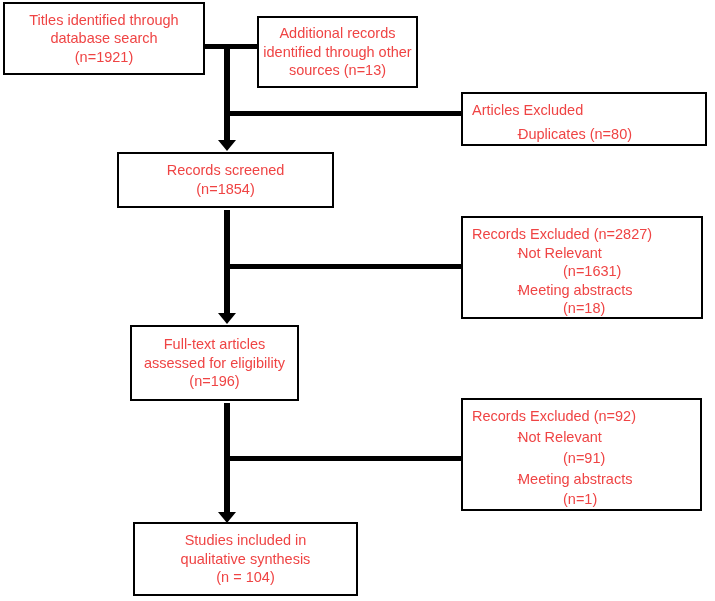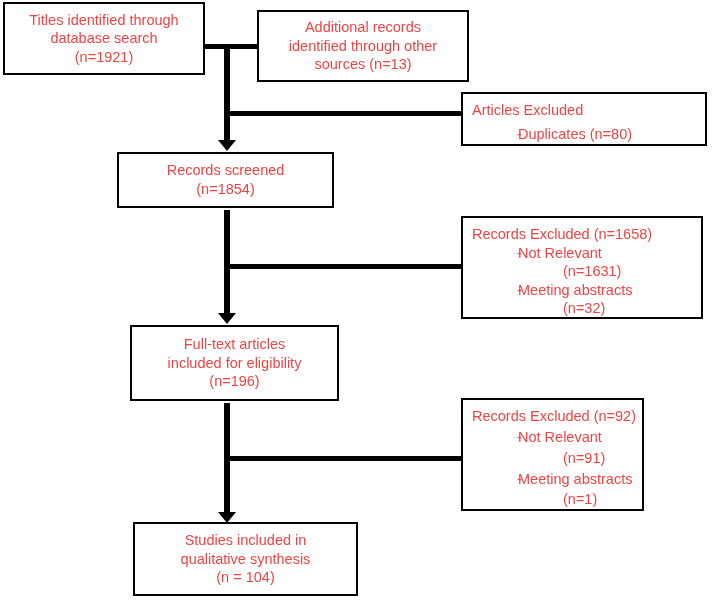--- a/index.html
+++ b/index.html
@@ -81,66 +81,66 @@
 <body>
 
 <div id="diagram">
 
   <div class="node" style="left:3px; top:2px; width:202px; height:73px;">
     <span class="line">Titles identified through</span>
     <span class="line">database search</span>
     <span class="line">(n=1921)</span>
   </div>
 
-  <div class="node" style="left:257px; top:10px; width:212px; height:72px;">
+  <div class="node" style="left:257px; top:16px; width:161px; height:72px;">
     <span class="line">Additional records</span>
     <span class="line">identified through other</span>
     <span class="line">sources (n=13)</span>
   </div>
 
   <div class="node" style="left:117px; top:152px; width:217px; height:56px;">
     <span class="line">Records screened</span>
     <span class="line">(n=1854)</span>
   </div>
 
-  <div class="node" style="left:130px; top:325px; width:209px; height:76px;">
+  <div class="node" style="left:130px; top:325px; width:169px; height:76px;">
     <span class="line">Full-text articles</span>
-    <span class="line">included for eligibility</span>
+    <span class="line">assessed for eligibility</span>
     <span class="line">(n=196)</span>
   </div>
 
   <div class="node" style="left:117px; top:522px; width:225px; height:74px;margin-left:16px;">
     <span class="line">Studies included in</span>
     <span class="line">qualitative synthesis</span>
     <span class="line">(n = 104)</span>
   </div>
 
   <div class="node excl" style="left:461px; top:92px; width:246px; height:54px;">
     <span class="head">Articles Excluded</span>
     <div class="bullet-row">
       <span class="bullet-dash">-</span>
       <span class="bullet-text">Duplicates (n=80)</span>
     </div>
   </div>
 
   <div class="node excl" style="left:461px; top:216px; width:242px; height:103px;">
-    <span class="head">Records Excluded (n=1658)</span>
+    <span class="head">Records Excluded (n=2827)</span>
     <div class="bullet-row">
       <span class="bullet-dash">-</span>
       <span class="bullet-text">Not Relevant</span>
     </div>
     <span class="bullet-sub">(n=1631)</span>
     <div class="bullet-row">
       <span class="bullet-dash">-</span>
       <span class="bullet-text">Meeting abstracts</span>
     </div>
-    <span class="bullet-sub">(n=32)</span>
+    <span class="bullet-sub">(n=18)</span>
   </div>
 
-  <div class="node excl" style="left:461px; top:398px; width:183px; height:113px;">
+  <div class="node excl" style="left:461px; top:398px; width:241px; height:113px;">
     <span class="head">Records Excluded (n=92)</span>
     <div class="bullet-row">
       <span class="bullet-dash">-</span>
       <span class="bullet-text">Not Relevant</span>
     </div>
     <span class="bullet-sub">(n=91)</span>
     <div class="bullet-row">
       <span class="bullet-dash">-</span>
       <span class="bullet-text">Meeting abstracts</span>
     </div>

